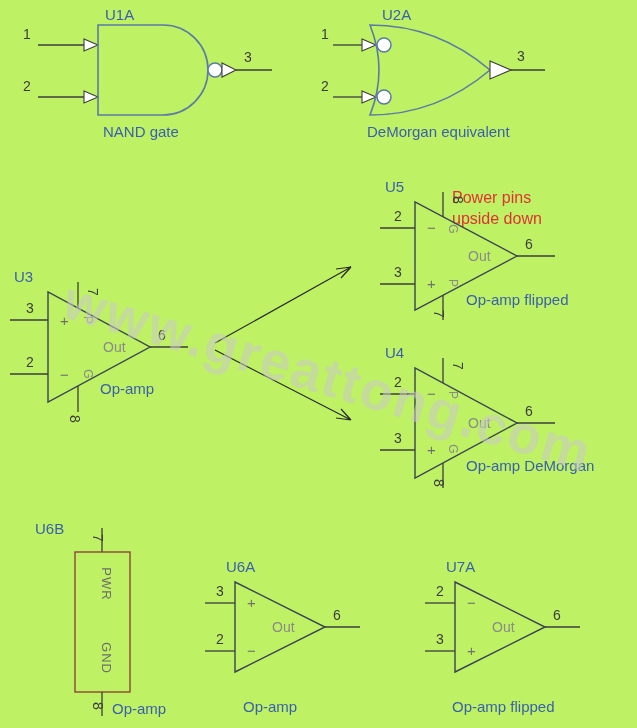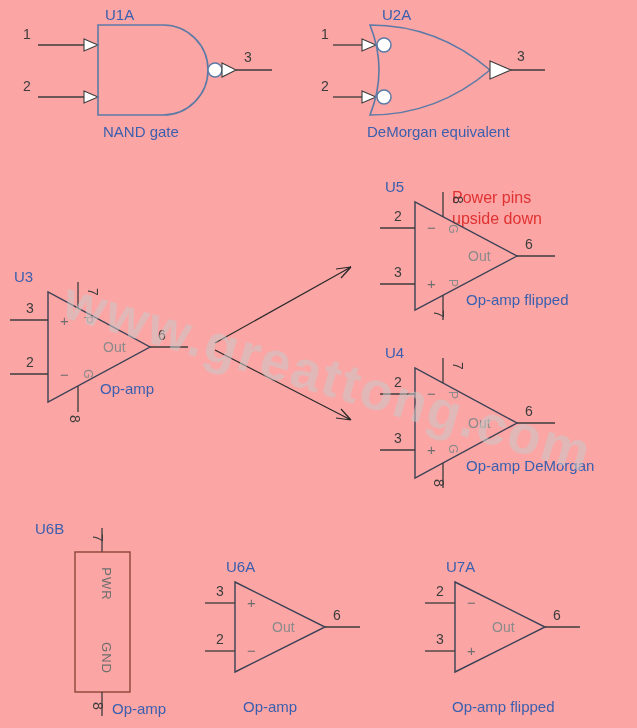--- a/index.html
+++ b/index.html
@@ -1,19 +1,19 @@
 <!DOCTYPE html>
 <html><head>
 <meta charset="utf-8">
 <style>
   html,body{margin:0;padding:0;background:#ffffff;}
   .canvas{
     position:relative;
     width:637px;height:728px;
-    background:#fca5a5;
+    background:#bef264;
     font-family:"Liberation Sans",sans-serif;
     overflow:hidden;
   }
   svg{position:absolute;left:0;top:0;}
   svg text{font-family:"Liberation Sans",sans-serif;}
   .wire{stroke:#3c3c3c;stroke-width:1.3;fill:none;}
   .pinwedge{stroke:#3c3c3c;stroke-width:1.1;fill:#ffffff;}
   .gate{stroke:#5b7aa6;stroke-width:1.6;fill:none;}
   .bubble{stroke:#5b7aa6;stroke-width:1.5;fill:#ffffff;}
   .tri{stroke:#3a4255;stroke-width:1.4;fill:none;}

